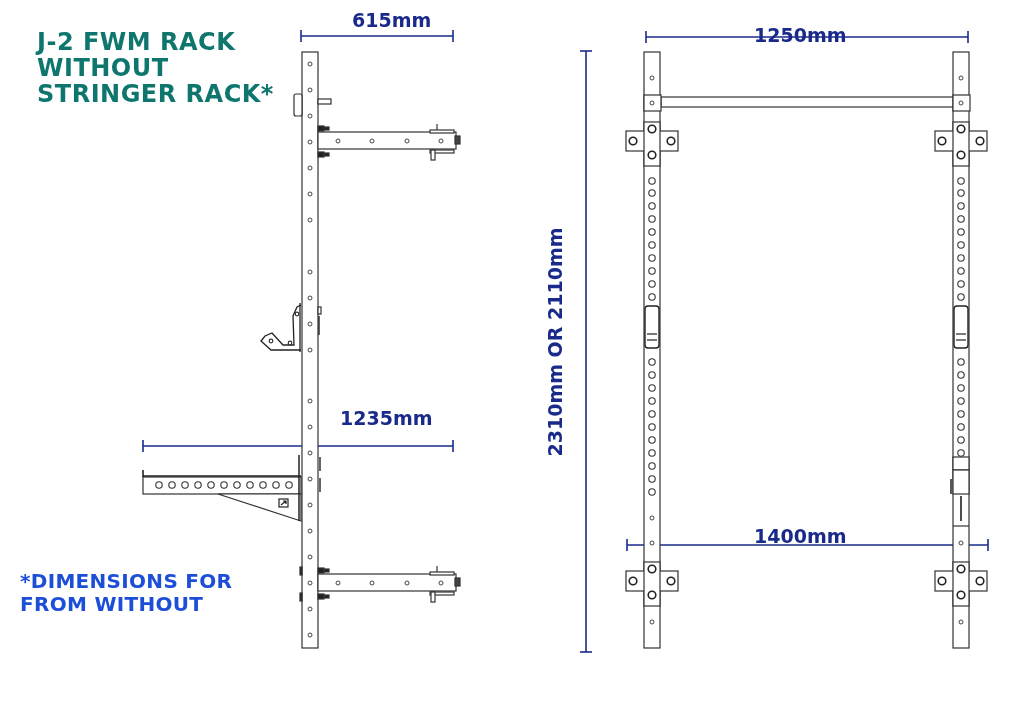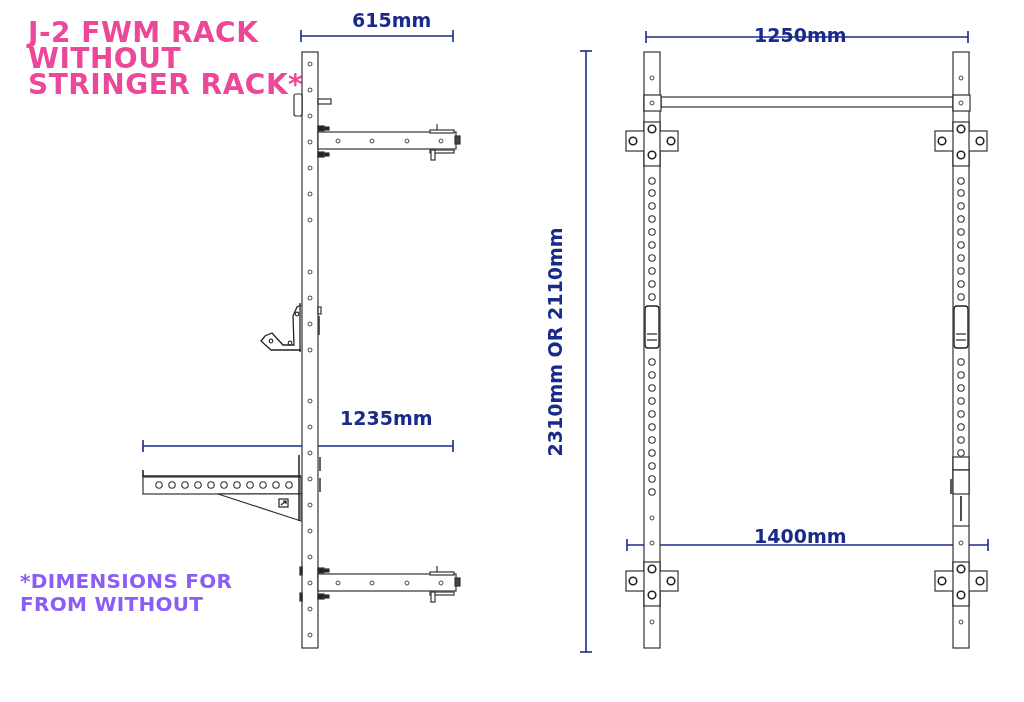--- a/index.html
+++ b/index.html
@@ -1,27 +1,27 @@
 <!DOCTYPE html>
 <html><head>
   <meta charset="utf-8">
   <style>
     html, body { margin: 0; padding: 0; background: #ffffff; }
     body { width: 1024px; height: 702px; position: relative; overflow: hidden; }
     .title {
       position: absolute; left: 20px; top: 12px;
       font-family: "DejaVu Sans", sans-serif; font-weight: bold;
-      font-size: 28px; line-height: 26px; color: #ec4899;
-      letter-spacing: 0.5px; margin: 8px;
+      font-size: 24px; line-height: 26px; color: #0f766e;
+      letter-spacing: 0.5px; margin: 17px;
     }
     .title span { display: block; }
     .footnote {
       position: absolute; left: 20px; top: 570px;
       font-family: "DejaVu Sans", sans-serif; font-weight: bold;
-      font-size: 20px; line-height: 23px; color: #8b5cf6;
+      font-size: 20px; line-height: 23px; color: #1d4ed8;
       letter-spacing: 0.3px;
     }
     .footnote span { display: block; }
     .dim-label {
       position: absolute;
       font-family: "DejaVu Sans", sans-serif; font-weight: bold;
       font-size: 19px; color: #1a2a8a; letter-spacing: 0px;
       white-space: nowrap;
     }
     .dim-vertical {

